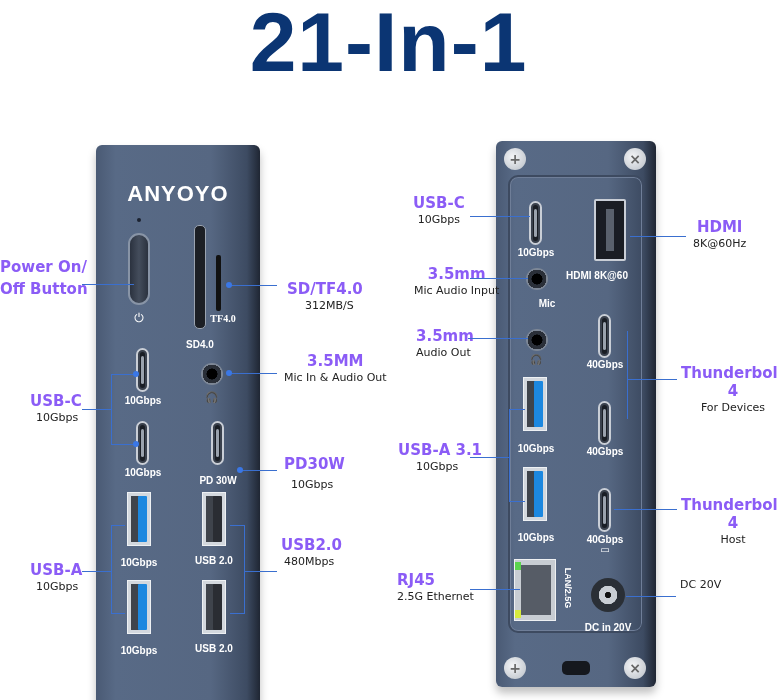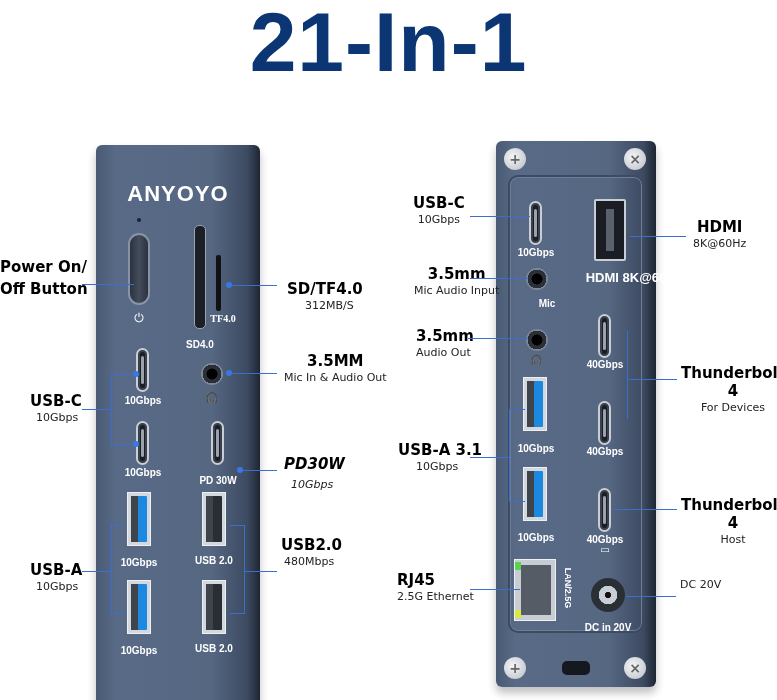--- a/index.html
+++ b/index.html
@@ -75,21 +75,21 @@
     position:absolute; width:22px; height:22px; border-radius:50%;
     background: radial-gradient(circle at 40% 40%,#f4f5f7,#b8bec6);
     color:#666; font-size:14px; text-align:center; line-height:22px; font-weight:bold;
   }
   .recess {
     position:absolute; left:12px; top:34px; width:136px; height:458px; border-radius:10px;
     border:2px solid #3d4a60; box-shadow: inset 0 0 0 1px #6f7e98;
   }
   .lock-slot { position:absolute; width:28px; height:14px; border-radius:5px; background:#15181e; }
   .callout { position:absolute; font-family:"DejaVu Sans", sans-serif; }
-  .callout .h { font-weight:bold; font-size:15px; color:#000000; line-height:18px; }
+  .callout .h { font-weight:bold; font-size:15px; color:#8b5cf6; line-height:18px; }
   .callout .s { font-size:11px; color:#222; line-height:16px; }
   .ln { position:absolute; background:#3a6fcf; }
   .dot { position:absolute; width:6px; height:6px; border-radius:50%; background:#3a77e6; }
 </style>
 </head>
 <body>
 
 <div class="title">21-In-1</div>
 
 <div class="device front">
@@ -159,21 +159,21 @@
   <div class="h">USB-C</div>
   <div class="s" style="padding-left:6px;">10Gbps</div>
 </div>
 <div class="ln" style="left:82px;top:409px;width:30px;height:1px;"></div>
 <div class="ln" style="left:111px;top:374px;width:1px;height:70px;"></div>
 <div class="ln" style="left:111px;top:374px;width:25px;height:1px;"></div>
 <div class="ln" style="left:111px;top:444px;width:25px;height:1px;"></div>
 <div class="dot" style="left:133px;top:371px;"></div>
 <div class="dot" style="left:133px;top:441px;"></div>
 
-<div class="callout" style="left:284px;top:455px;font-style:italic;">
+<div class="callout" style="left:284px;top:455px;">
   <div class="h">PD30W</div>
   <div class="s" style="padding-left:7px;padding-top:4px;">10Gbps</div>
 </div>
 <div class="ln" style="left:240px;top:470px;width:37px;height:1px;"></div>
 <div class="dot" style="left:237px;top:467px;"></div>
 
 <div class="callout" style="left:30px;top:561px;">
   <div class="h">USB-A</div>
   <div class="s" style="padding-left:6px;">10Gbps</div>
 </div>
@@ -195,21 +195,21 @@
   <div class="recess"></div>
   <div class="screw" style="left:8px;top:7px;">+</div>
   <div class="screw" style="left:128px;top:7px;">×</div>
   <div class="screw" style="left:8px;top:516px;">+</div>
   <div class="screw" style="left:128px;top:516px;">×</div>
   <div class="lock-slot" style="left:66px;top:520px;"></div>
 
   <div class="usbc" style="left:33px;top:60px;"></div>
   <div class="port-label" style="left:40px;top:106px;">10Gbps</div>
   <div class="hdmi" style="left:98px;top:58px;"></div>
-  <div class="port-label" style="left:130px;top:129px;font-size:13px;">HDMI 8K@60</div>
+  <div class="port-label" style="left:101px;top:129px;font-size:10px;">HDMI 8K@60</div>
 
   <div class="jack" style="left:30px;top:127px;"></div>
   <div class="port-label" style="left:51px;top:157px;">Mic</div>
   <div class="jack" style="left:30px;top:188px;"></div>
   <div class="icon-glyph" style="left:31px;top:213px;width:20px;font-size:10px;">🎧</div>
 
   <div class="usbc" style="left:102px;top:173px;"></div>
   <div class="port-label" style="left:109px;top:218px;">40Gbps</div>
 
   <div class="usba blue" style="left:27px;top:236px;">

